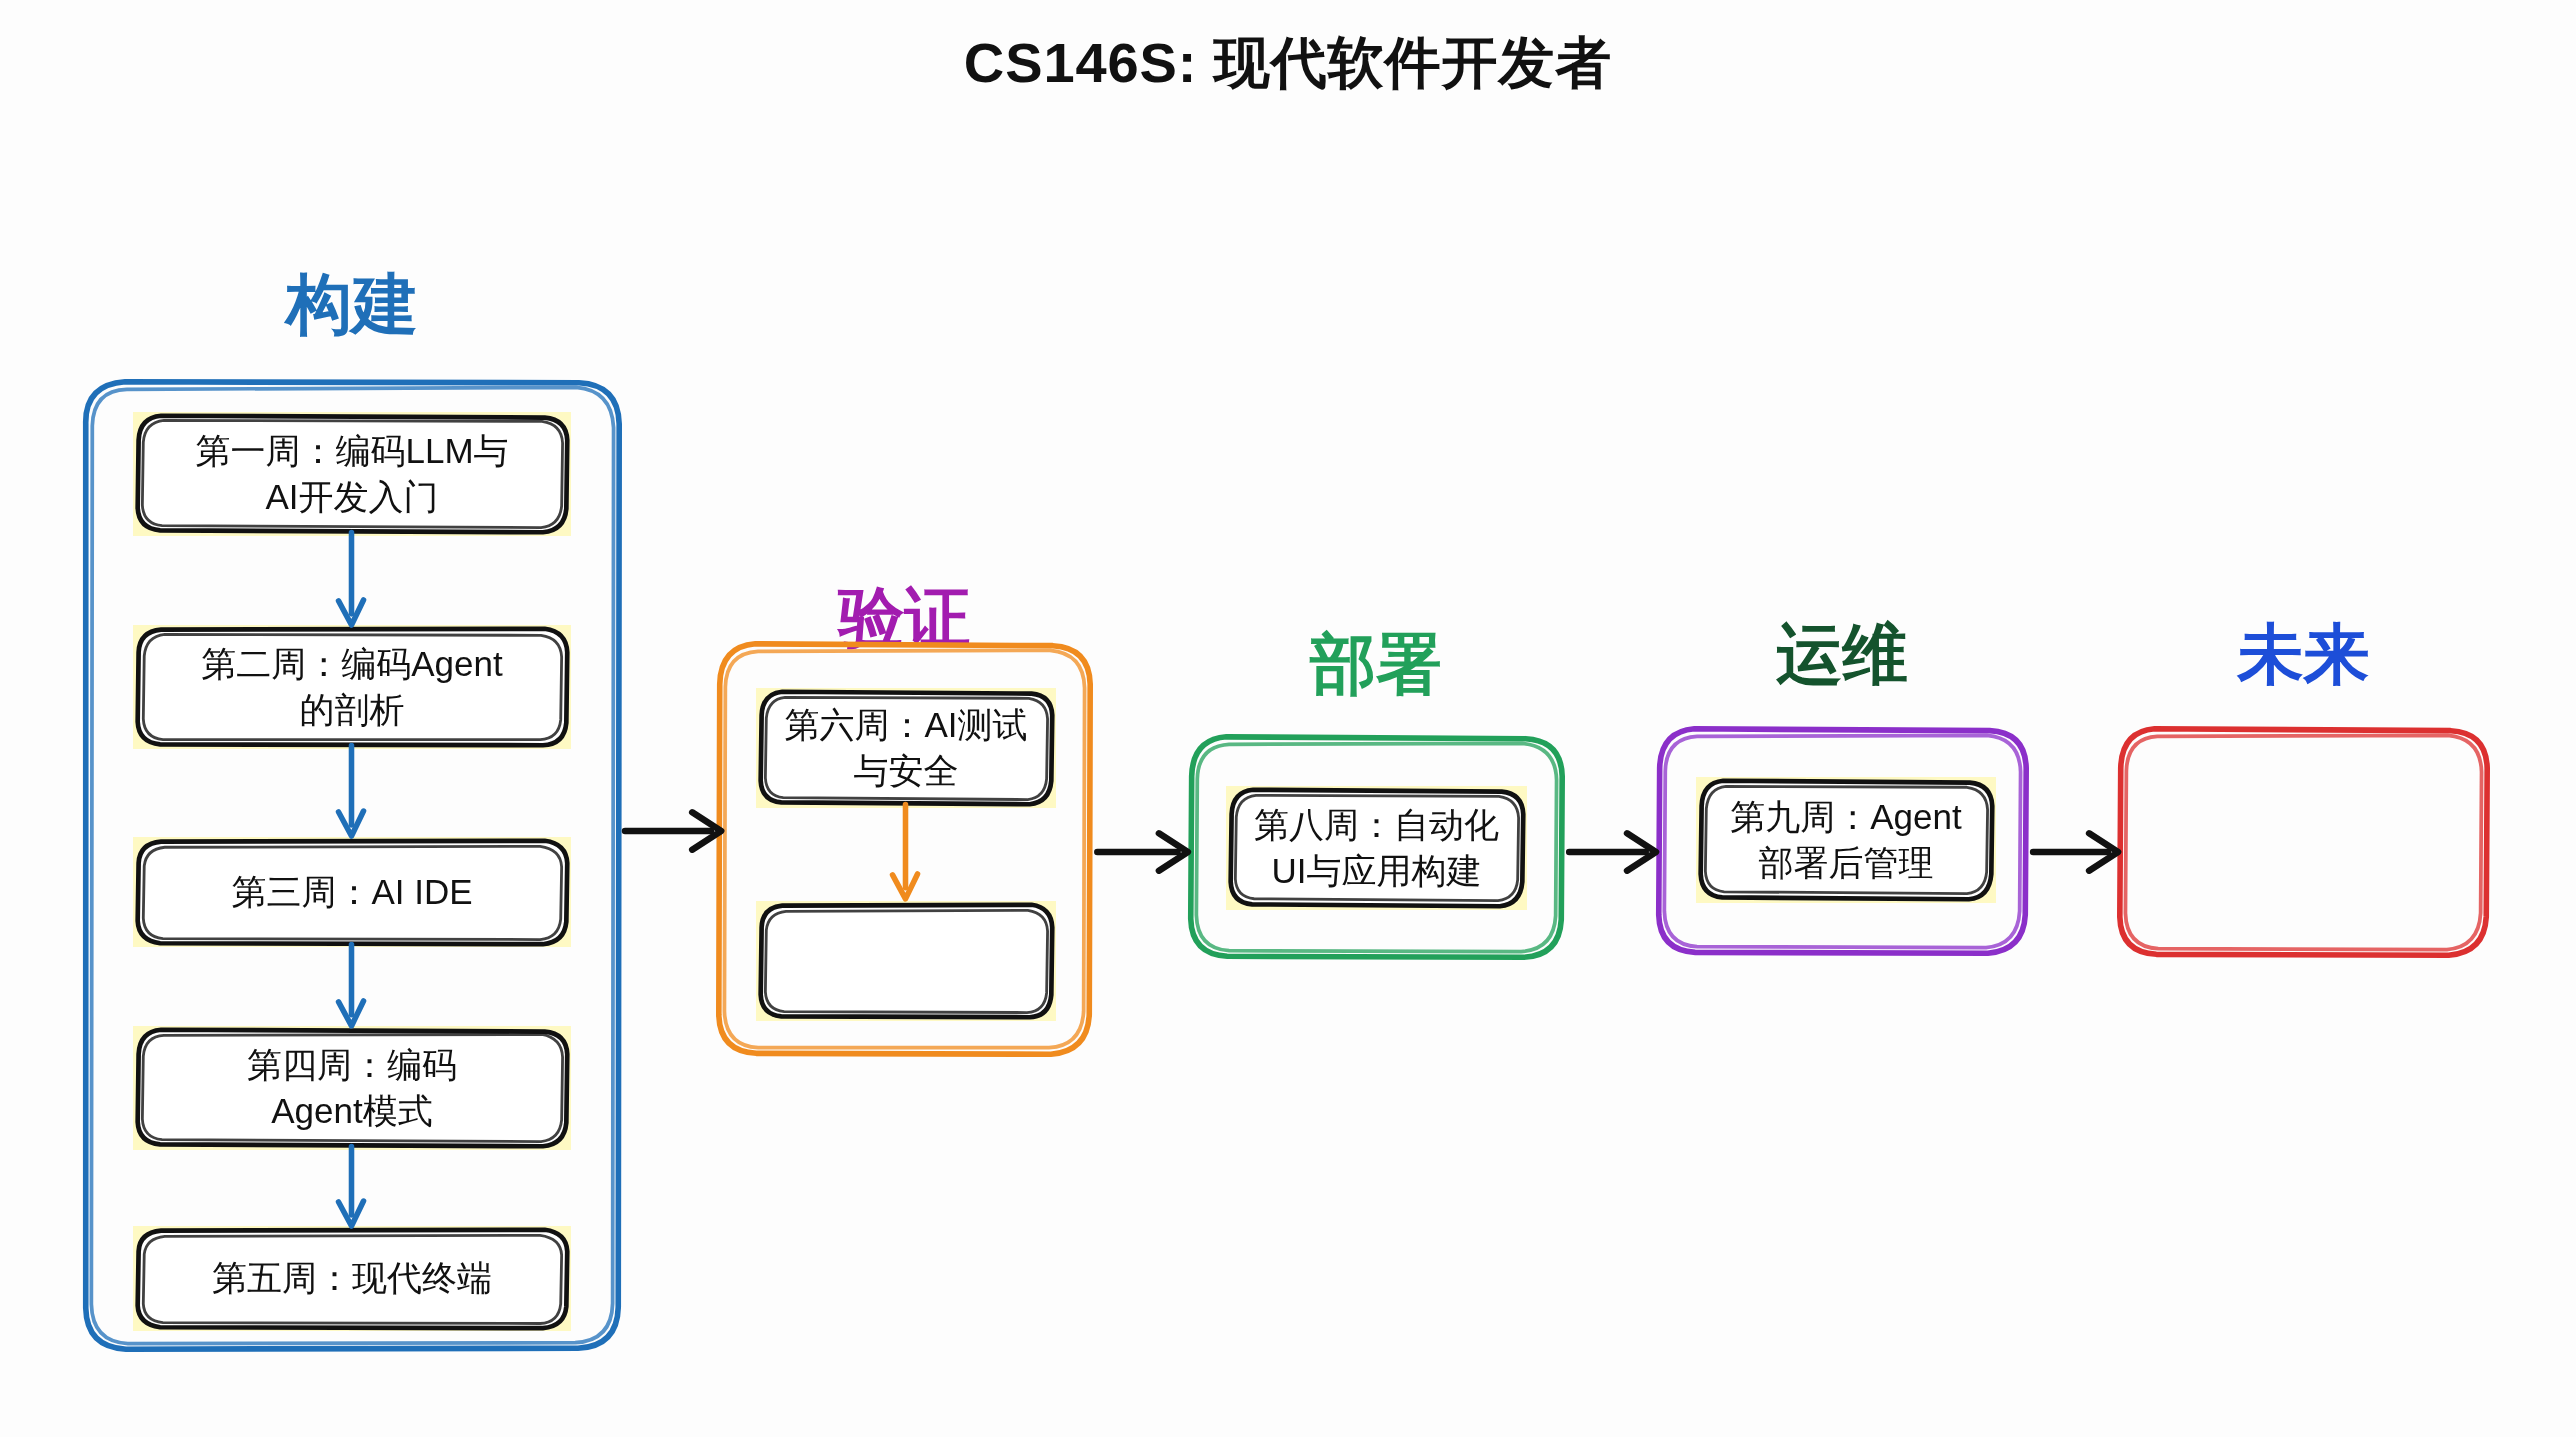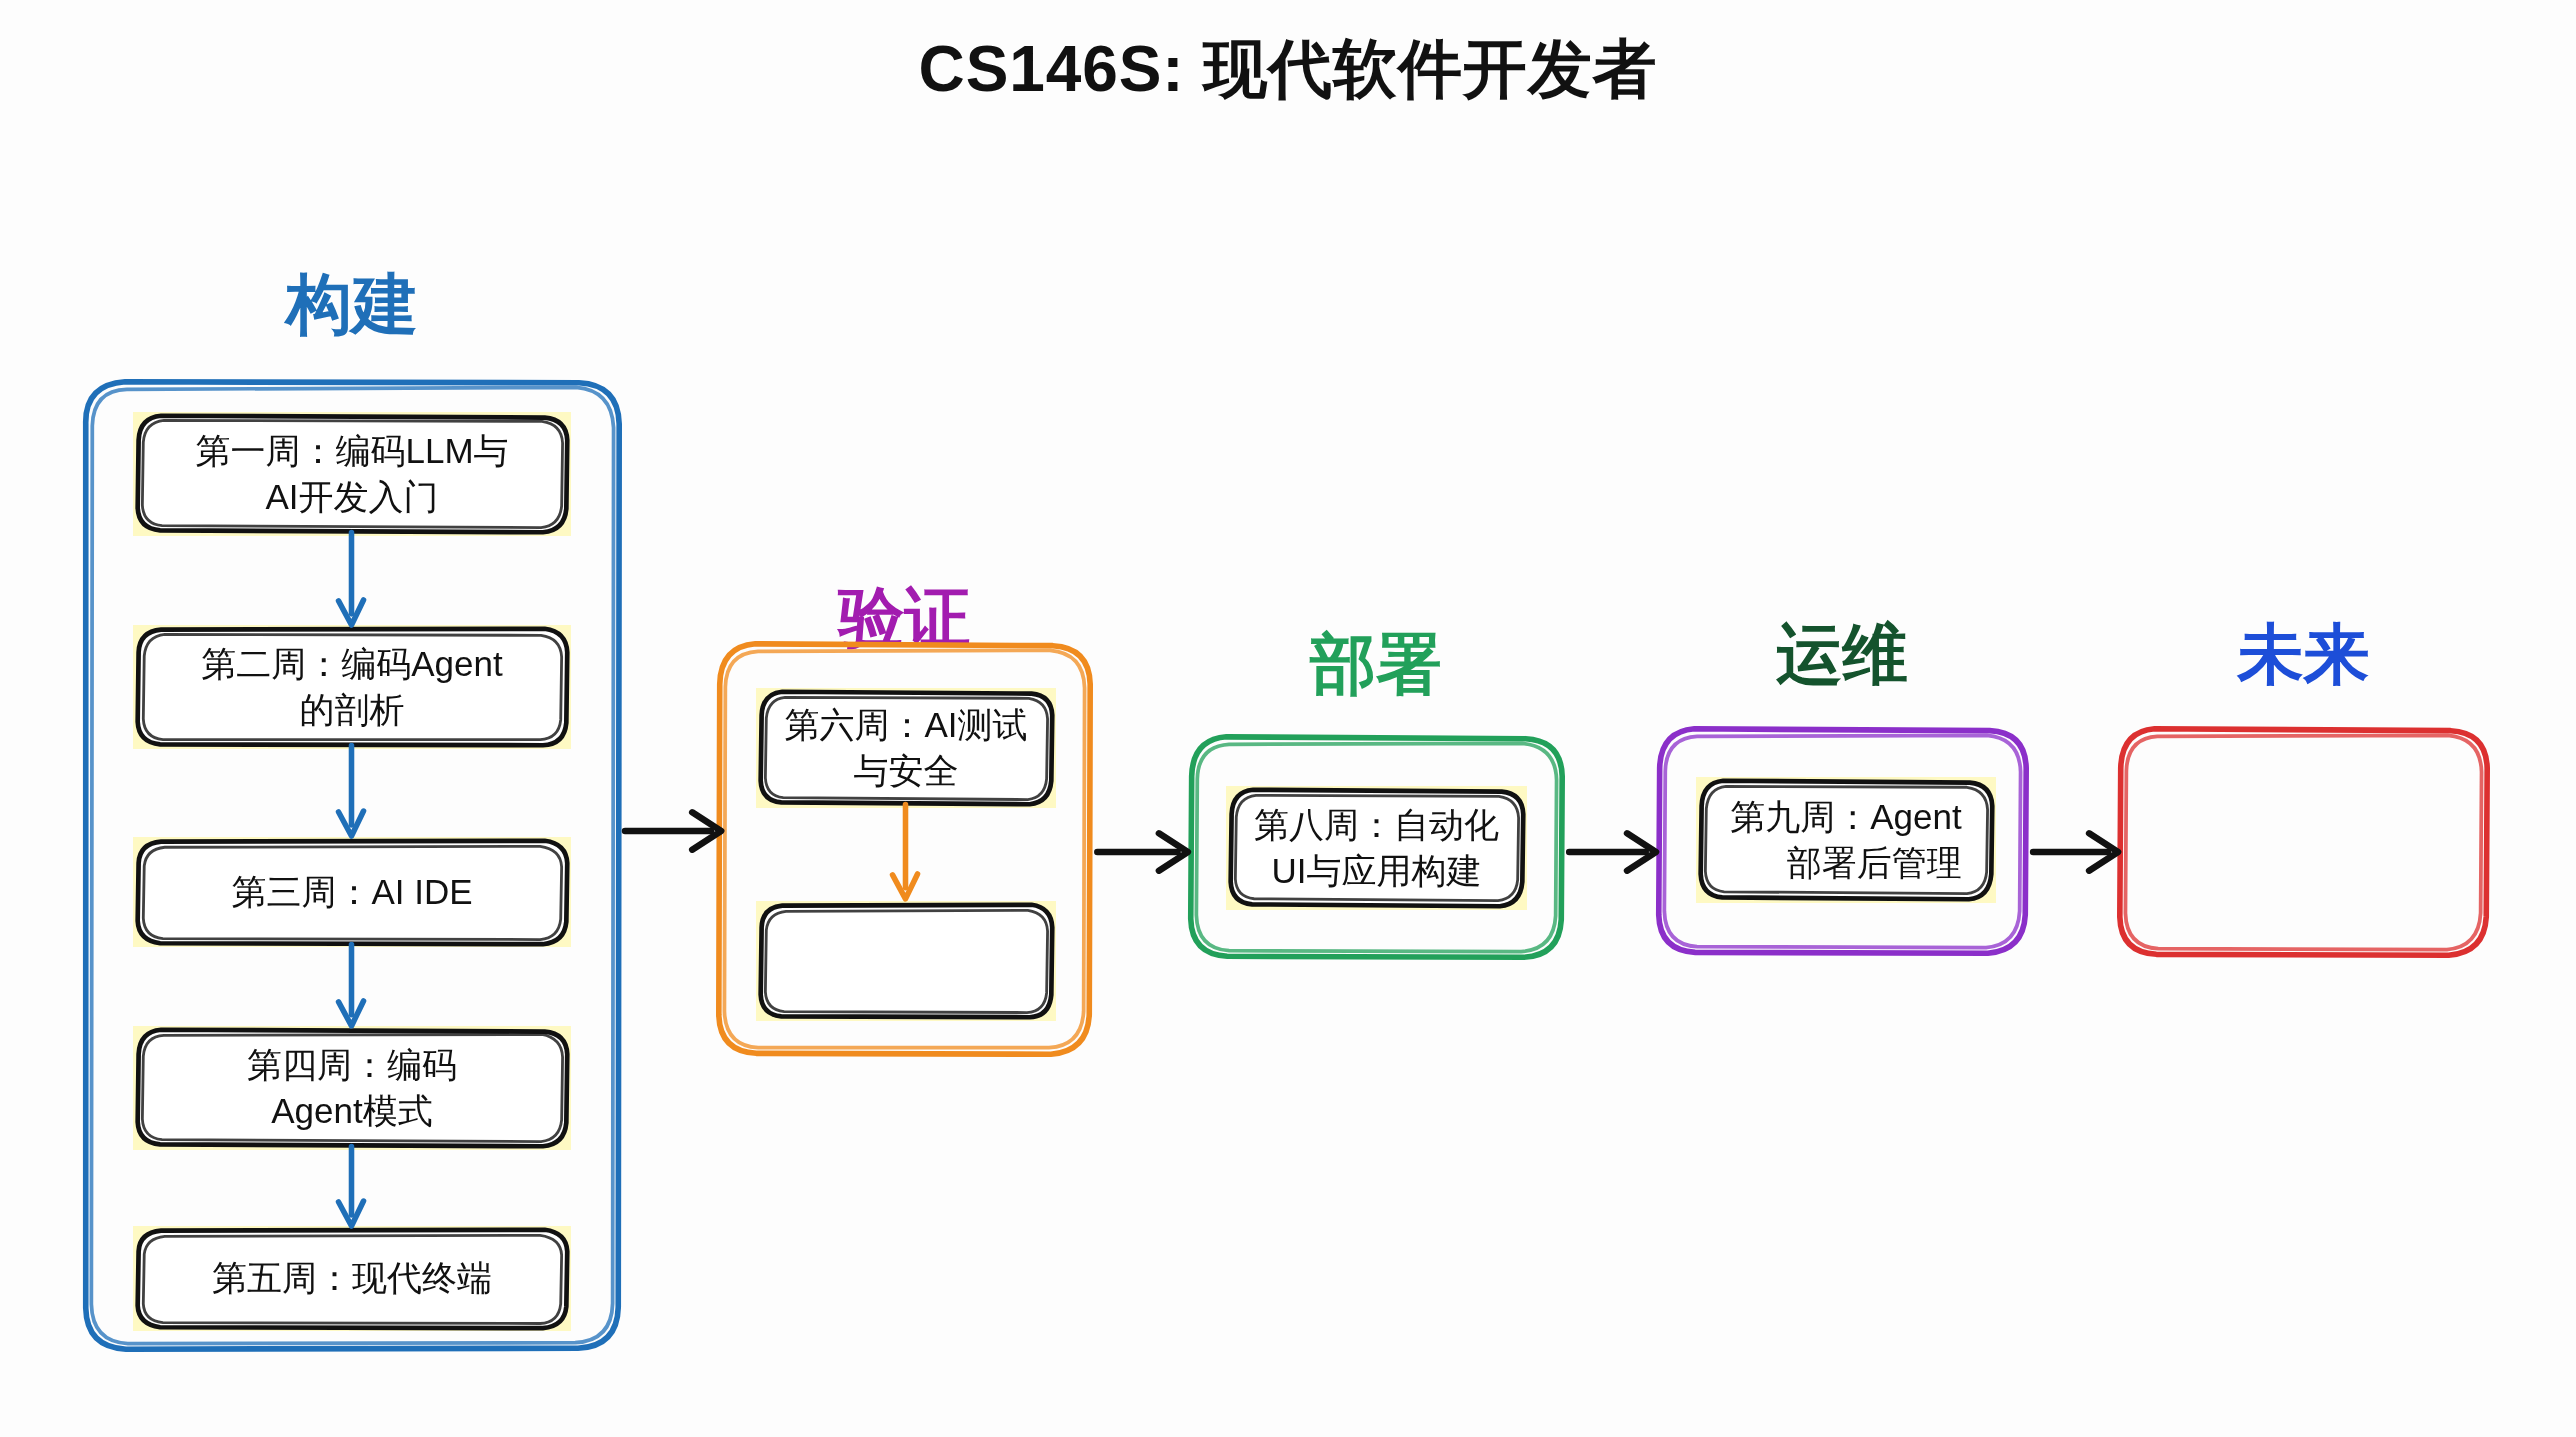--- a/index.html
+++ b/index.html
@@ -22,21 +22,21 @@
     background: #fdfdfd;
   }
 
   
   #title {
     position: absolute;
     left: 0;
     top: 26px;
     width: 2576px;
     text-align: center;
-    font-size: 64px;
+    font-size: 56px;
     font-weight: bold;
     color: #111111;
     letter-spacing: 0.9px;
     white-space: nowrap;
   }
 
   
   .phase {
     position: absolute;
   }
@@ -238,21 +238,21 @@
   <div class="phase" style="left:1655px; top:726px; width:374px; height:231px;">
     <div class="phase-label" style="top:-105px; color:#14532d;">运维</div>
     <div class="phase-box">
       <svg viewBox="0 0 400 247" preserveAspectRatio="none">
         <path d="M 42 3 L 358 5 Q 396 7 397 45 L 396 202 Q 394 240 356 243 L 43 242 Q 5 240 4 202 L 5 45 Q 6 6 42 3 Z" fill="none" stroke="#8B2FC9" stroke-width="6" stroke-linecap="round"></path>
         <path d="M 45 11 L 355 10 Q 390 13 391 49 L 390 198 Q 388 234 354 237 L 45 236 Q 11 234 10 198 L 11 48 Q 12 13 45 11 Z" fill="none" stroke="#8B2FC9" stroke-width="4" stroke-linecap="round" opacity="0.75"></path>
       </svg>
     </div>
   </div>
 
-  <div class="node" style="left:1696px; top:777px; width:300px; height:126px;text-align:right;">
+  <div class="node" style="left:1696px; top:777px; width:300px; height:126px;">
     <svg class="node-sketch" viewBox="0 0 320 135" preserveAspectRatio="none">
       <path d="M 29 4 L 292 6 Q 315 8 316 31 L 315 104 Q 313 129 291 131 L 28 129 Q 6 127 5 104 L 6 31 Q 7 6 29 4 Z" fill="#ffffff" stroke="#111111" stroke-width="5" stroke-linecap="round"></path>
       <path d="M 32 10 L 289 11 Q 310 14 311 35 L 310 102 Q 308 123 289 125 L 30 123 Q 11 121 10 101 L 11 34 Q 13 12 32 10 Z" fill="none" stroke="#111111" stroke-width="3" stroke-linecap="round" opacity="0.8"></path>
     </svg>
     <span class="node-text">第九周：Agent
 部署后管理</span>
   </div>
 
   <div class="phase" style="left:2117px; top:726px; width:373px; height:233px;">
     <div class="phase-label" style="top:-105px; color:#1d4ed8;">未来</div>

